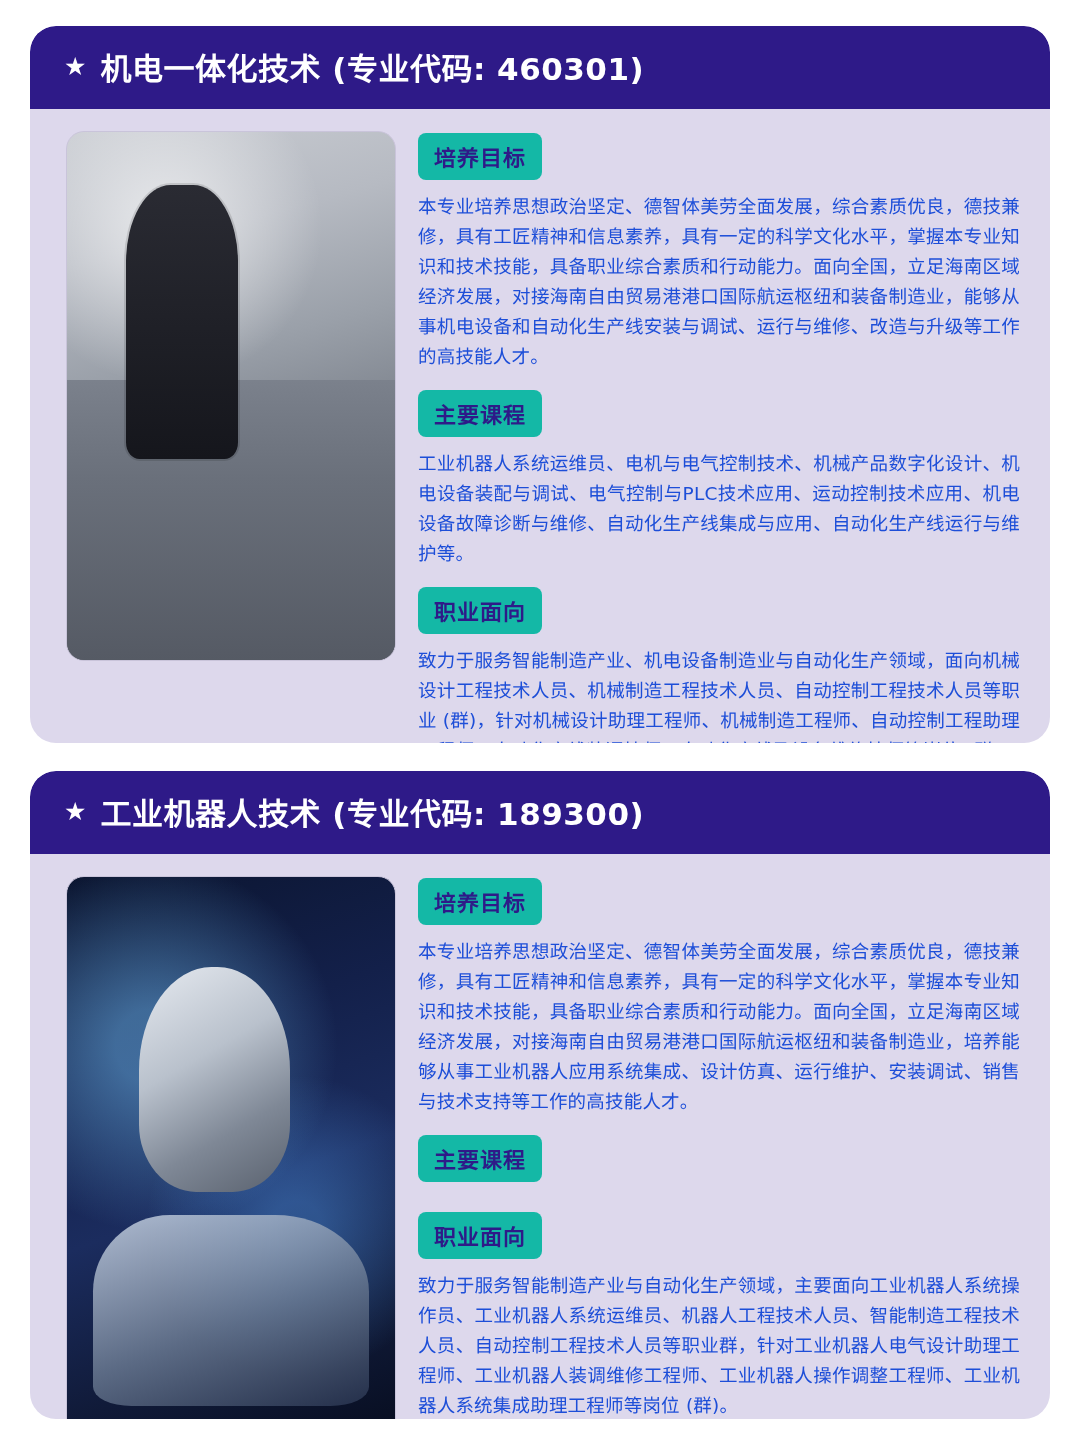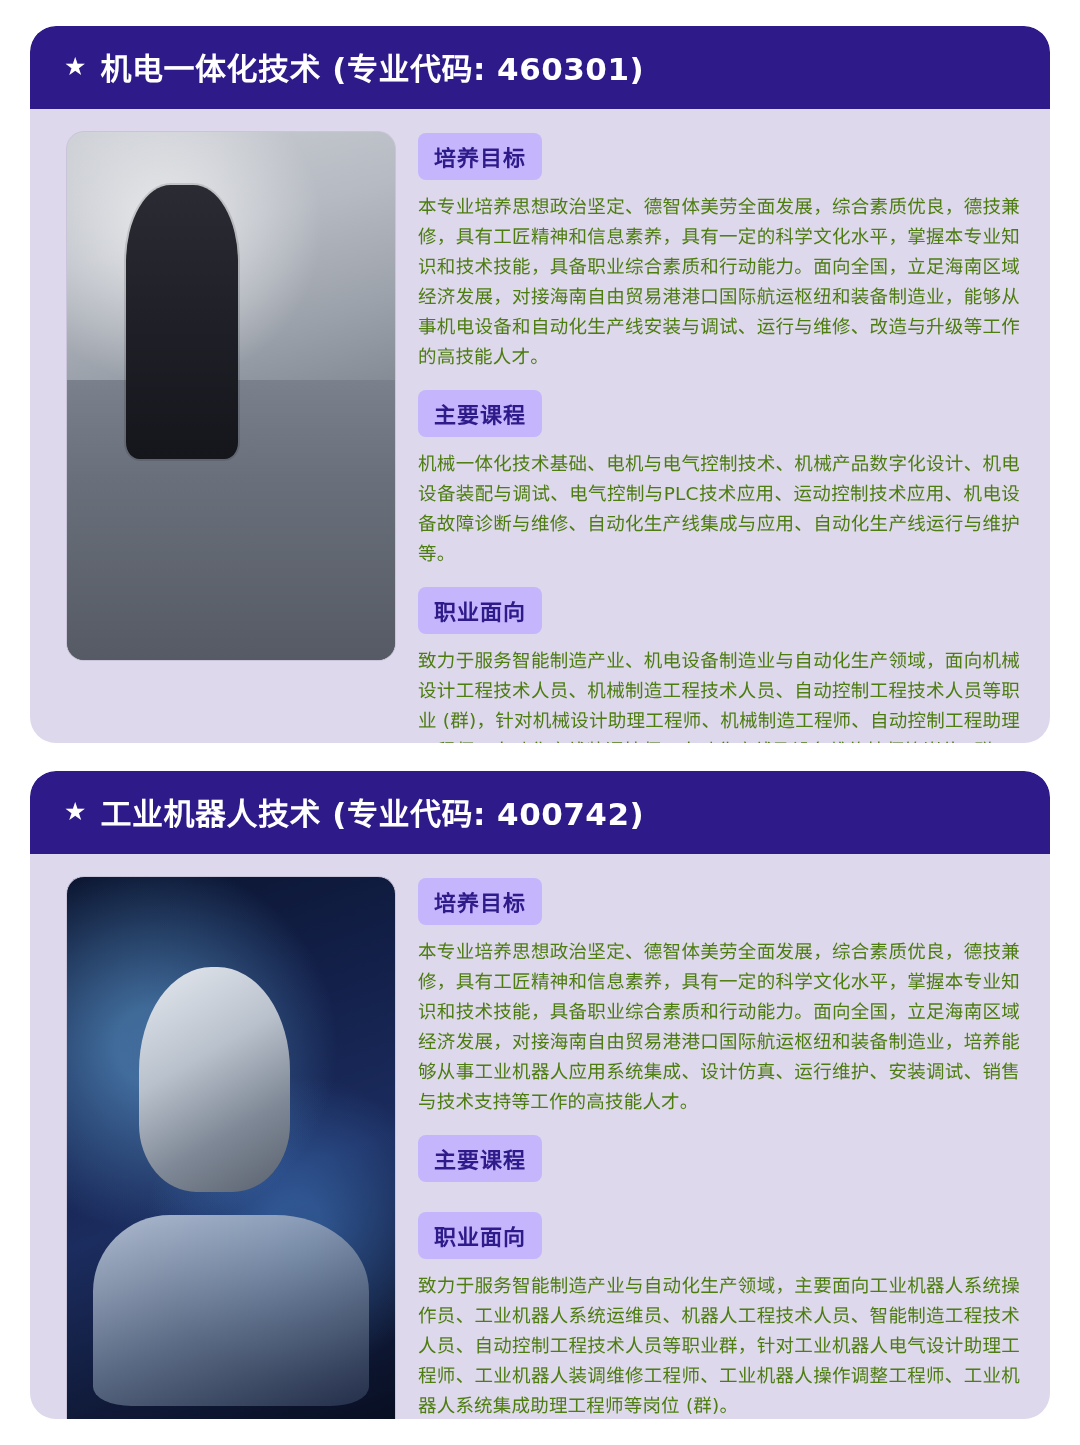--- a/index.html
+++ b/index.html
@@ -109,34 +109,34 @@
     background: linear-gradient(160deg, rgba(200,212,228,0.85) 0%, rgba(110,126,150,0.8) 55%, rgba(40,52,80,0.85) 100%);
     border-radius: 28% 34% 14% 14% / 40% 40% 10% 10%;
   }
   .content {
     flex: 1 1 auto;
     min-width: 0;
     padding-top: 2px;
   }
   .section-heading {
     display: inline-block;
-    background: #c4b5fd;
+    background: #14b8a6;
     color: #2e1a88;
     font-size: 22px;
     font-weight: bold;
     padding: 7px 16px 8px 16px;
     border-radius: 8px;
     margin: 0 13px 12px 0;
     letter-spacing: 1px;
   }
   .section + .section { margin-top: 18px; }
   .body-text {
     font-size: 18.5px;
     line-height: 1.62;
-    color: #4d7c0f;
+    color: #1d4ed8;
     text-align: justify;
     margin: 0;
     letter-spacing: 0.2px;
   }
   .card-2 .card-body { padding-bottom: 22px; }
 </style>
 </head>
 <body>
 
 <div class="page">
@@ -150,36 +150,36 @@
       <div class="photo photo-1"></div>
       <div class="content">
 
         <div class="section">
           <div class="section-heading">培养目标</div>
           <p class="body-text">本专业培养思想政治坚定、德智体美劳全面发展，综合素质优良，德技兼修，具有工匠精神和信息素养，具有一定的科学文化水平，掌握本专业知识和技术技能，具备职业综合素质和行动能力。面向全国，立足海南区域经济发展，对接海南自由贸易港港口国际航运枢纽和装备制造业，能够从事机电设备和自动化生产线安装与调试、运行与维修、改造与升级等工作的高技能人才。</p>
         </div>
 
         <div class="section">
           <div class="section-heading">主要课程</div>
-          <p class="body-text">机械一体化技术基础、电机与电气控制技术、机械产品数字化设计、机电设备装配与调试、电气控制与PLC技术应用、运动控制技术应用、机电设备故障诊断与维修、自动化生产线集成与应用、自动化生产线运行与维护等。</p>
+          <p class="body-text">工业机器人系统运维员、电机与电气控制技术、机械产品数字化设计、机电设备装配与调试、电气控制与PLC技术应用、运动控制技术应用、机电设备故障诊断与维修、自动化生产线集成与应用、自动化生产线运行与维护等。</p>
         </div>
 
         <div class="section">
           <div class="section-heading">职业面向</div>
           <p class="body-text">致力于服务智能制造产业、机电设备制造业与自动化生产领域，面向机械设计工程技术人员、机械制造工程技术人员、自动控制工程技术人员等职业 (群)，针对机械设计助理工程师、机械制造工程师、自动控制工程助理工程师、自动化产线装调技师、自动化产线及设备维修技师等岗位 (群)。</p>
         </div>
 
       </div>
     </div>
   </section>
 
   <section class="card card-2">
     <div class="card-header">
       <span class="star-icon">★</span>
-      <span class="card-title">工业机器人技术 (专业代码: 400742)</span>
+      <span class="card-title">工业机器人技术 (专业代码: 189300)</span>
     </div>
     <div class="card-body">
       <div class="photo photo-2"></div>
       <div class="content">
 
         <div class="section">
           <div class="section-heading">培养目标</div>
           <p class="body-text">本专业培养思想政治坚定、德智体美劳全面发展，综合素质优良，德技兼修，具有工匠精神和信息素养，具有一定的科学文化水平，掌握本专业知识和技术技能，具备职业综合素质和行动能力。面向全国，立足海南区域经济发展，对接海南自由贸易港港口国际航运枢纽和装备制造业，培养能够从事工业机器人应用系统集成、设计仿真、运行维护、安装调试、销售与技术支持等工作的高技能人才。</p>
         </div>
 

